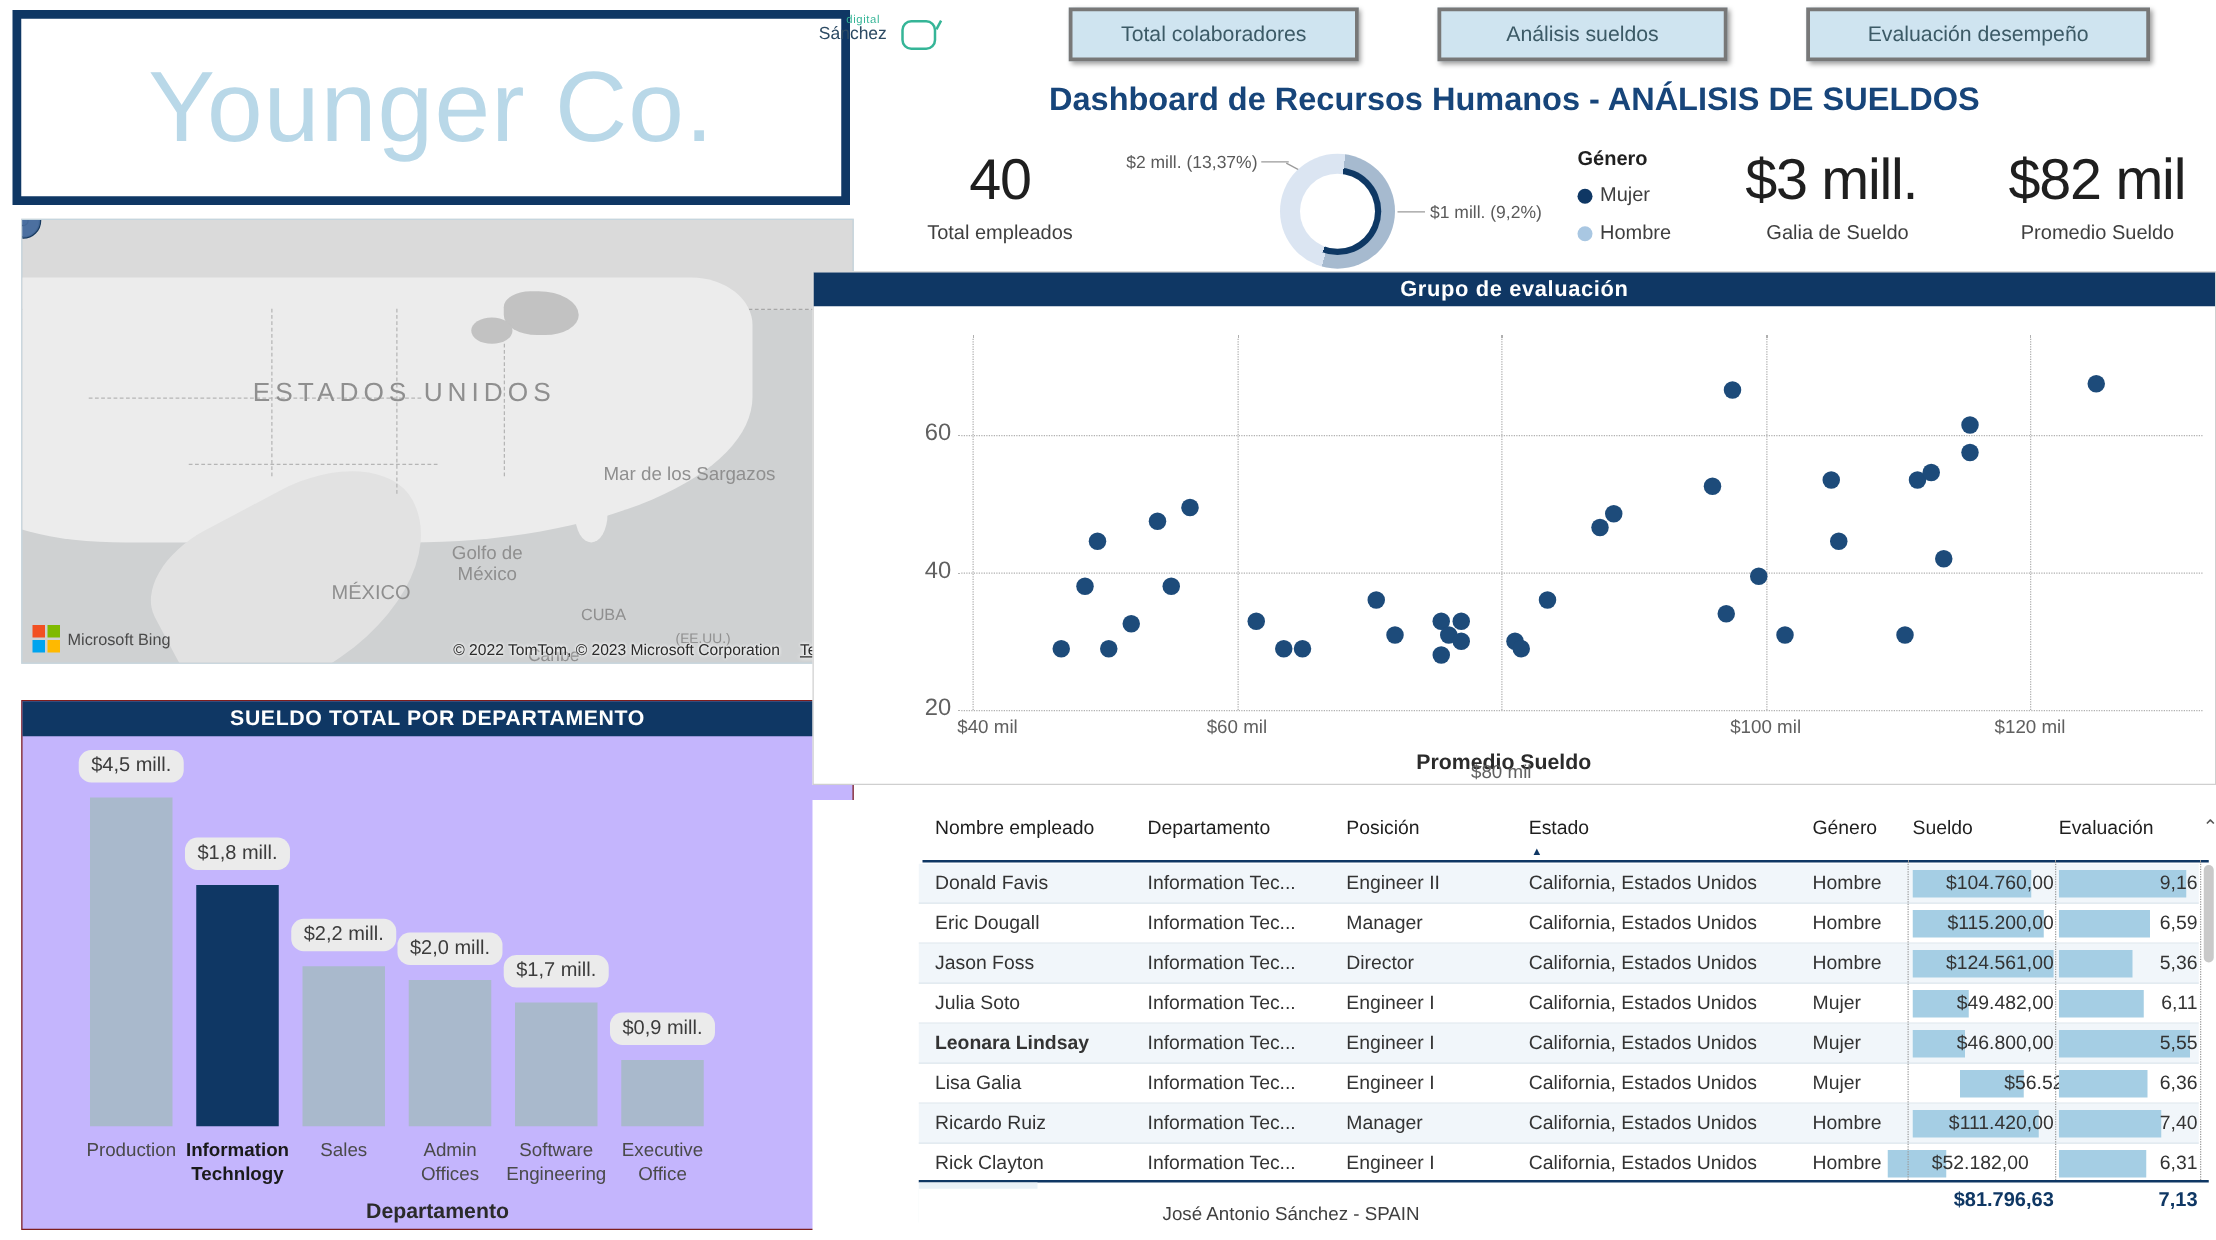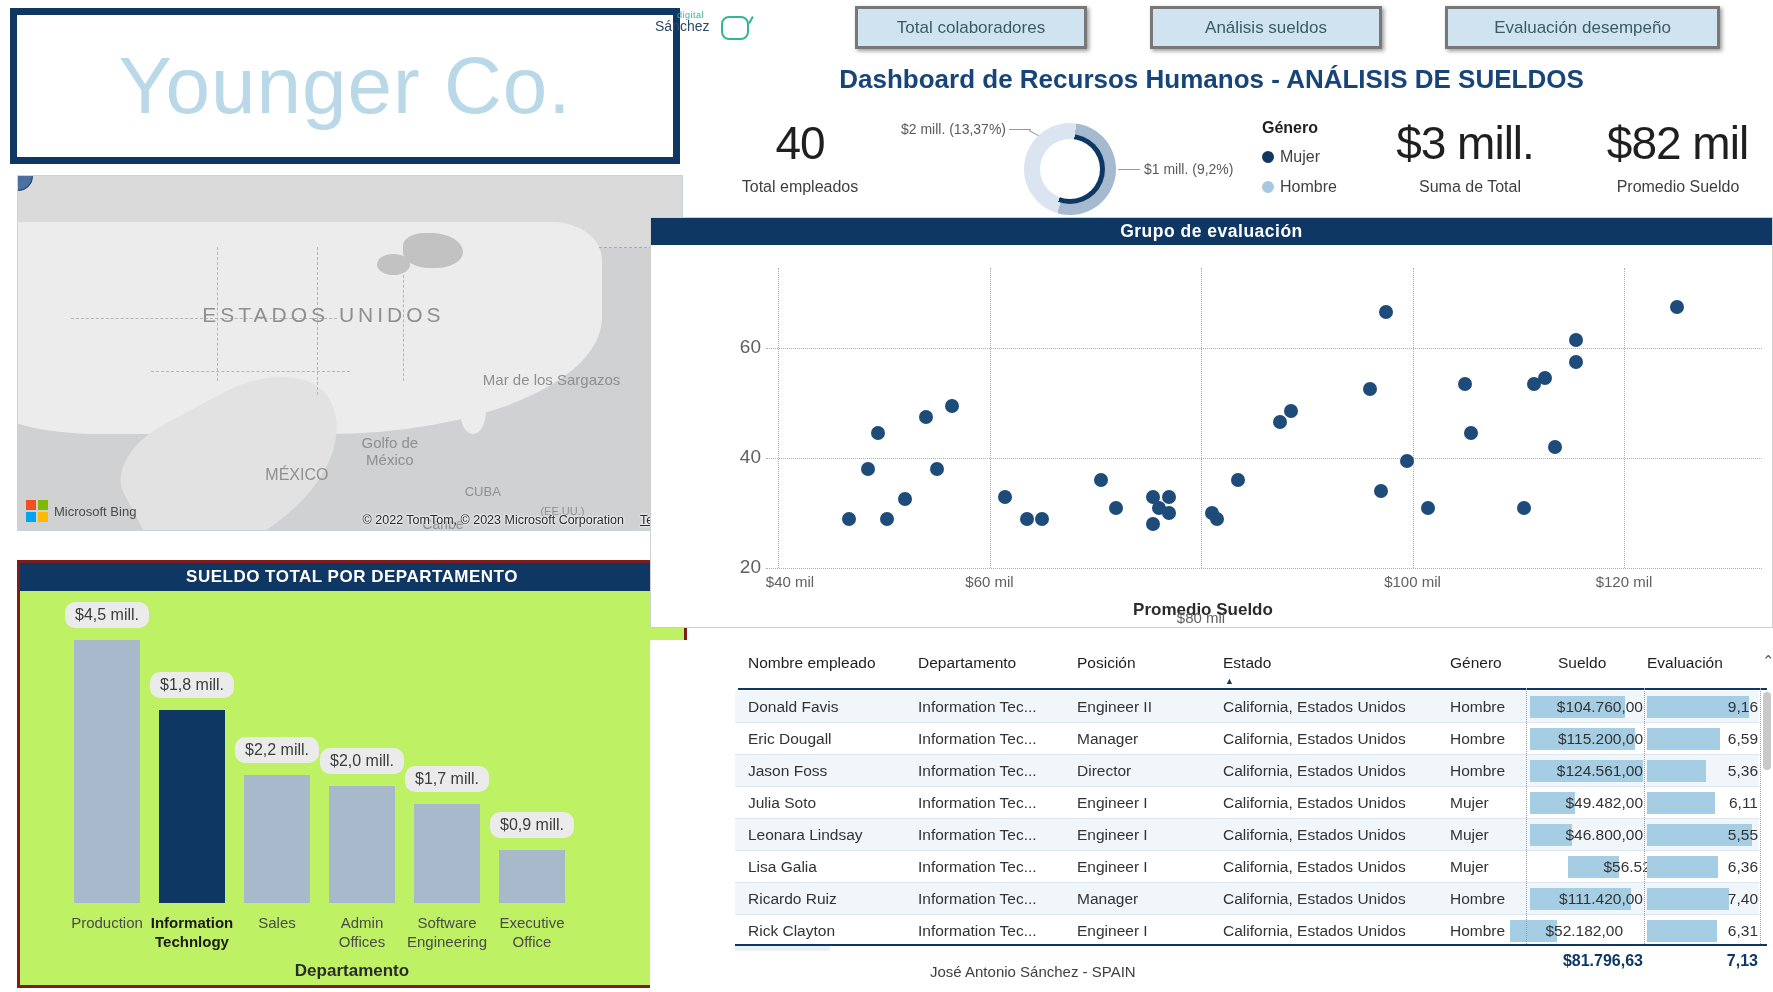--- a/index.html
+++ b/index.html
@@ -20,21 +20,21 @@
   .map-stateline-v{border-left:1px dashed #b5b5b5;width:0}
   .map-stateline-h{border-top:1px dashed #b5b5b5;height:0}
   .map-label{color:#8f8f8f;white-space:pre-line;text-align:center}
   .map-bubble{border-radius:50%;background:rgba(74,110,159,.88);border:1px solid #16395f;box-sizing:border-box}
   .map-attrib{right:8px;bottom:3px;font-size:12.5px;color:#2b2b2b;text-shadow:0 0 3px #fff,0 0 3px #fff}
   .map-terms{text-decoration:underline;margin-left:16px;cursor:pointer}
   .bing{left:8px;bottom:8px;display:flex;align-items:center;gap:6px}
   .bing-grid{display:grid;grid-template-columns:10px 10px;grid-template-rows:10px 10px;gap:2px}
   .bing-label{font-size:13px;color:#4a4a4a}
 
-  .bar-panel{left:17px;top:560px;width:664px;height:422px;border:3px solid #7f1d1d;background:#bef264}
+  .bar-panel{left:17px;top:560px;width:664px;height:422px;border:1px solid #7f1d1d;background:#c4b5fd}
   .panel-titlebar{left:0;top:0;width:100%;height:28px;background:#0f3764;color:#fff;font-weight:bold;font-size:17px;letter-spacing:.5px;display:flex;align-items:center;justify-content:center}
   .bar-plot{left:0;top:28px;width:664px;height:394px}
   .vbar{bottom:82px;width:66px;background:#a9b9cc}
   .vbar.hl{background:#0f3764}
   .bar-pill{background:#ebebeb;border-radius:10px;padding:4px 10px;font-size:16px;color:#3c3c3c;white-space:nowrap;transform:translateX(-50%)}
   .bar-cat{top:322px;width:110px;transform:translateX(-50%);text-align:center;font-size:15px;color:#4a4a4a;line-height:19px;white-space:pre-line}
   .bar-cat.hl{font-weight:bold;color:#1a1a1a}
   .bar-xlabel{top:370px;width:100%;text-align:center;font-size:17px;font-weight:600;color:#2b2b2b}
 
   
@@ -191,21 +191,21 @@
       <div class="legend-dot" style="background: rgb(15, 55, 100);"></div>
       <div>Mujer</div>
     </div>
     <div class="legend-item" style="margin-bottom: 12px;">
       <div class="legend-dot" style="background: rgb(169, 199, 226);"></div>
       <div>Hombre</div>
     </div>
   </div>
 
 <div class="abs kpi-value" style="left:1385px;top:116px;width:160px">$3 mill.</div>
-<div class="abs kpi-label" style="left:1390px;top:178px;width:160px">Suma de Total</div>
+<div class="abs kpi-label" style="left:1390px;top:178px;width:160px">Galia de Sueldo</div>
 <div class="abs kpi-value" style="left:1595px;top:116px;width:165px">$82 mil</div>
 <div class="abs kpi-label" style="left:1598px;top:178px;width:160px">Promedio Sueldo</div>
 
 <div class="abs scatter-panel">
   <div class="abs panel-titlebar scatter-title">Grupo de evaluación</div>
   <div class="abs" id="scatter-plot" style="left:0;top:0;width:100%;height:100%">
     <div class="abs scatter-xlabel" style="left:352px;top:382px;width:400px">Promedio Sueldo</div>
   <div class="abs gridline-h" style="left: 115px; right: 10px; top: 130px;"></div>
       <div class="abs ytick" style="left: 40px; width: 70px; top: 118px;">60</div>
       <div class="abs gridline-h" style="left: 115px; right: 10px; top: 240px;"></div>
@@ -263,21 +263,21 @@
 </div>
 
 <div class="abs table-panel">
   <div id="table-head">
       <div class="abs th" style="left: 98px; width: 165px;">Nombre empleado</div>
       <div class="abs th" style="left: 268px; width: 150px;">Departamento</div>
       <div class="abs th" style="left: 427px; width: 140px;">Posición</div>
       <div class="abs th" style="left: 573px; width: 220px;">Estado</div>
       <div class="abs sort-arrow" style="left: 575px; top: 36px;">▲</div>
       <div class="abs th" style="left: 800px; width: 75px;">Género</div>
-      <div class="abs th" style="left: 908px; width: 113px;">Sueldo</div>
+      <div class="abs th" style="left: 880px; width: 113px;">Sueldo</div>
       <div class="abs th" style="left: 997px; width: 111px;">Evaluación</div>
     </div>
   <div class="abs thead-line"></div>
   <div id="table-body">
       <div class="abs trow tinted" style="top: 51px;">
         <div class="tcell" style="left: 13px; width: 165px; text-align: left;">Donald Favis</div>
         <div class="tcell" style="left: 183px; width: 150px; text-align: left;">Information Tec...</div>
         <div class="tcell" style="left: 342px; width: 140px; text-align: left;">Engineer II</div>
         <div class="tcell" style="left: 488px; width: 220px; text-align: left;">California, Estados Unidos</div>
         <div class="tcell" style="left: 715px; width: 75px; text-align: left;">Hombre</div>
@@ -333,21 +333,21 @@
           <div class="databar" style="width: 45px;"></div>
           <div style="position: relative;">$49.482,00</div>
         </div>
         <div class="tcell" style="left: 912px; width: 111px; text-align: right;">
           <div class="databar" style="width: 68px;"></div>
           <div style="position: relative;">6,11</div>
         </div>
         <div style="position: absolute; left: 0px; right: 0px; bottom: 0px; border-bottom: 1px solid rgb(221, 230, 237);"></div>
       </div>
       <div class="abs trow tinted" style="top: 179px;">
-        <div class="tcell" style="left: 13px; width: 165px; text-align: left;">Leonara Lindsay</div>
+        <div class="tcell" style="left: 13px; width: 165px; text-align: left; font-weight: bold;">Leonara Lindsay</div>
         <div class="tcell" style="left: 183px; width: 150px; text-align: left;">Information Tec...</div>
         <div class="tcell" style="left: 342px; width: 140px; text-align: left;">Engineer I</div>
         <div class="tcell" style="left: 488px; width: 220px; text-align: left;">California, Estados Unidos</div>
         <div class="tcell" style="left: 715px; width: 75px; text-align: left;">Mujer</div>
         <div class="tcell" style="left: 795px; width: 113px; text-align: right;">
           <div class="databar" style="width: 42px;"></div>
           <div style="position: relative;">$46.800,00</div>
         </div>
         <div class="tcell" style="left: 912px; width: 111px; text-align: right;">
           <div class="databar" style="width: 105px;"></div>

